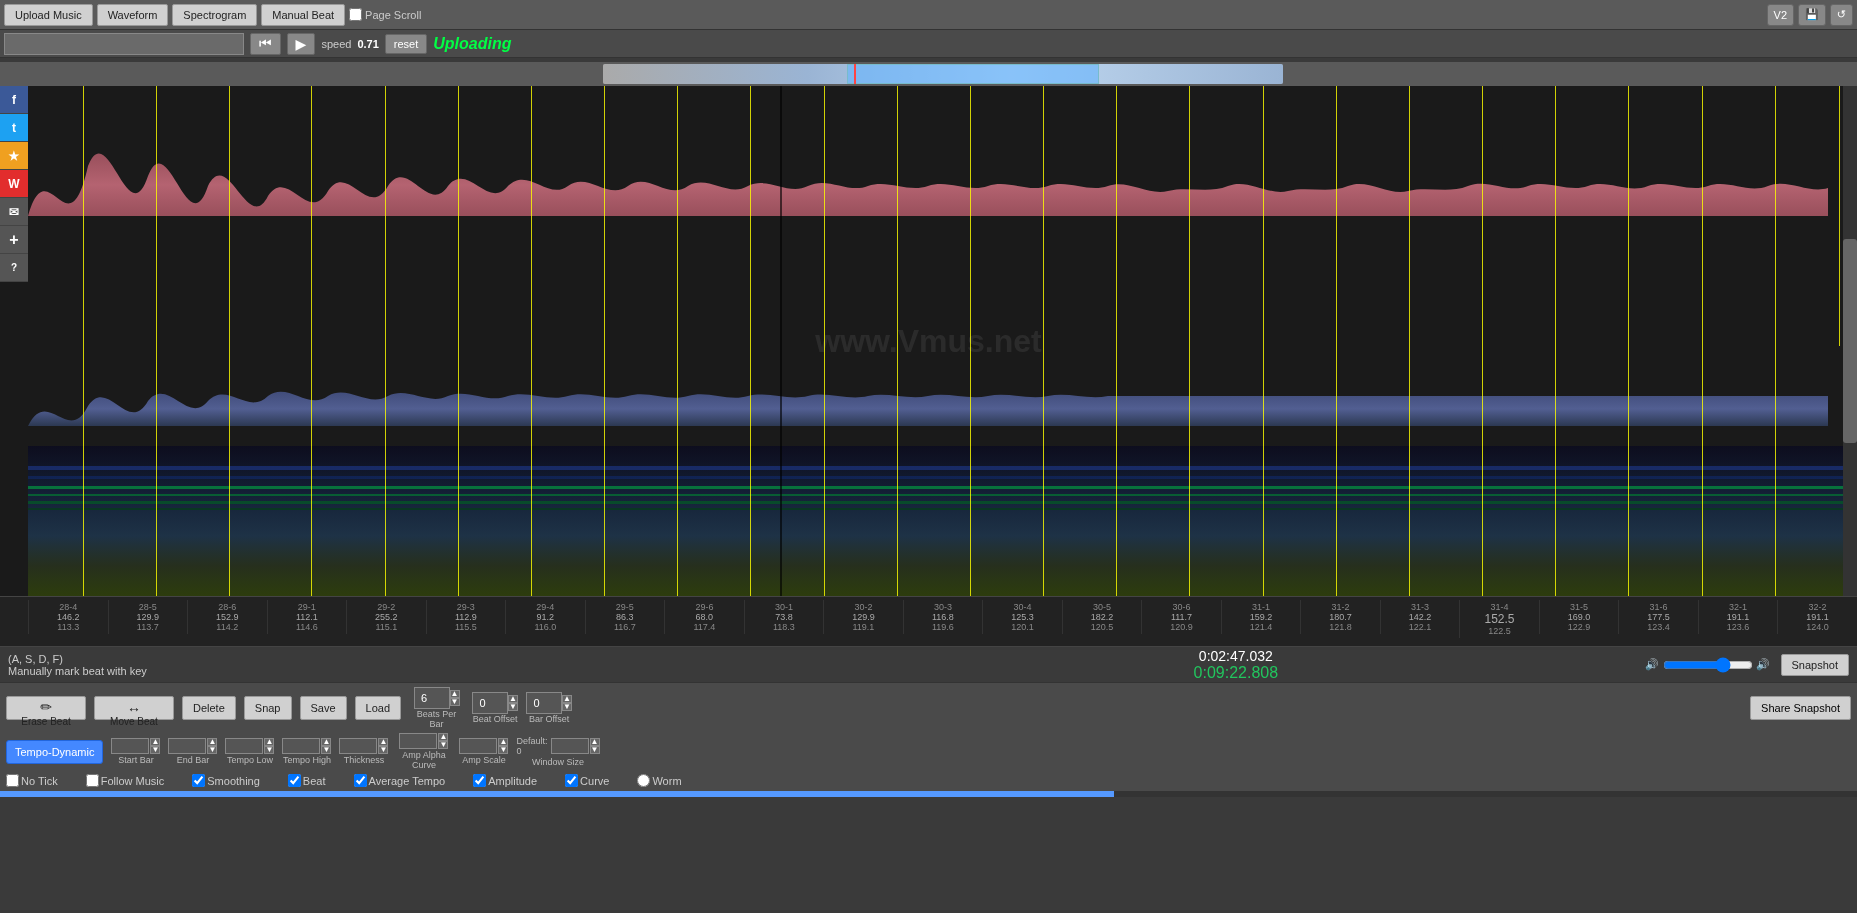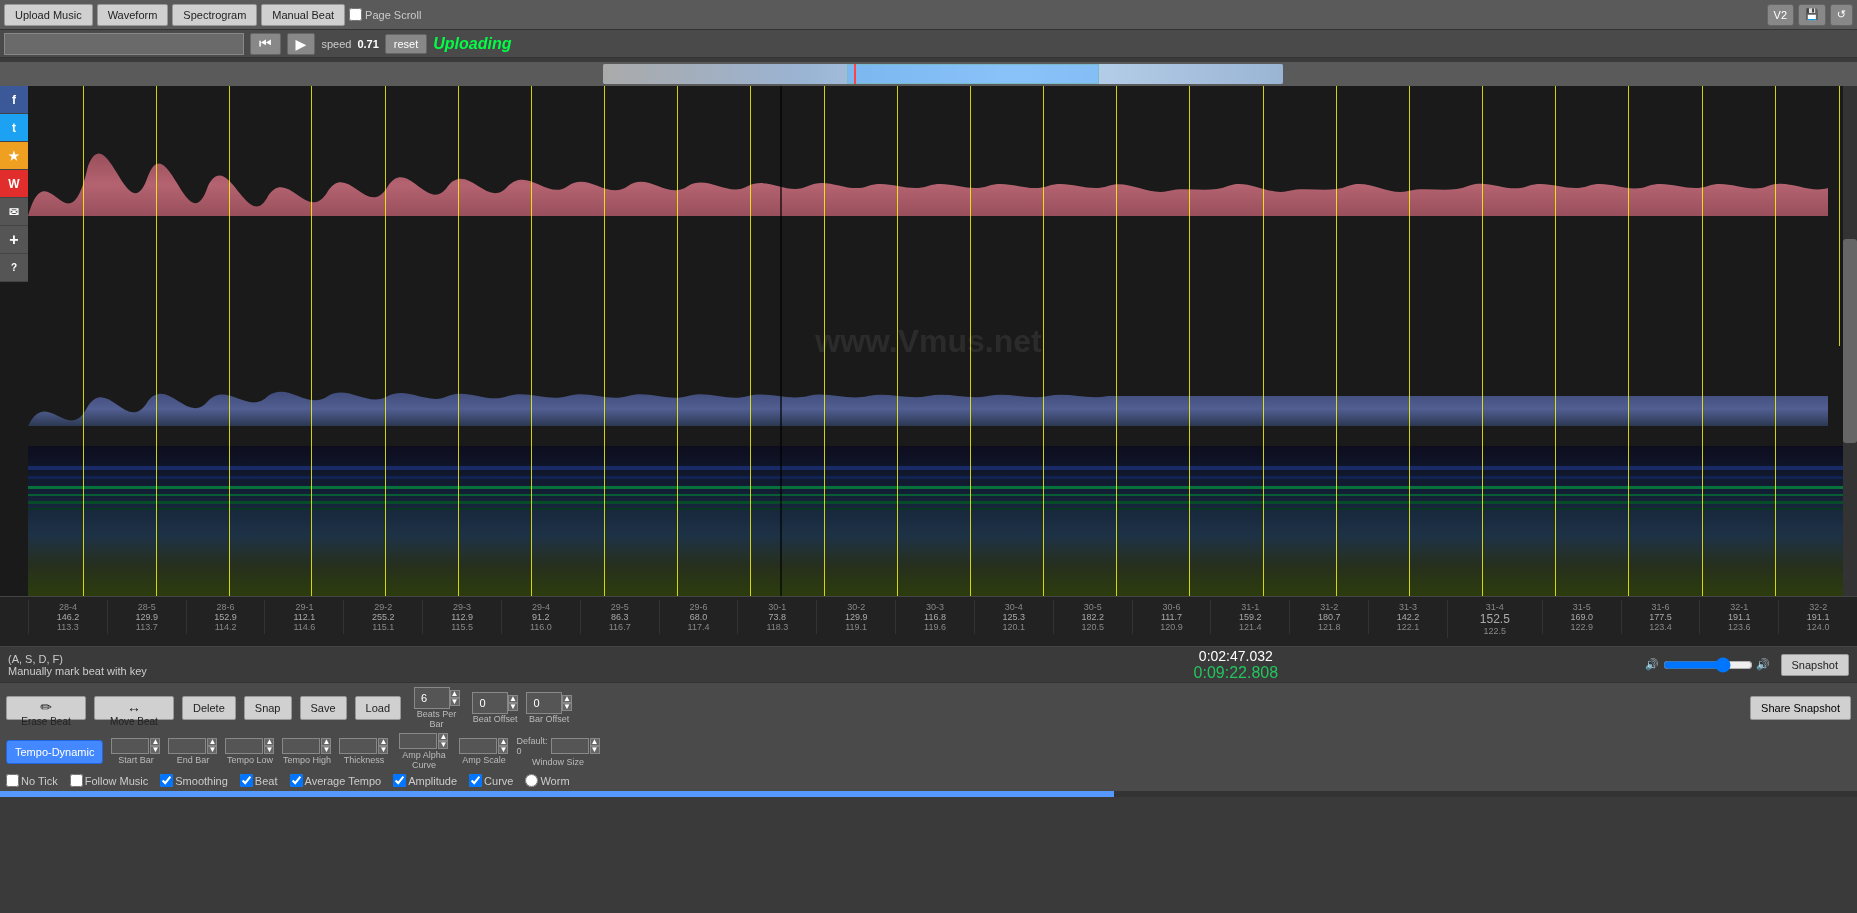--- a/index.html
+++ b/index.html
@@ -306,21 +306,21 @@
     }
     #bottom-row2 {
       display: flex;
       align-items: center;
       gap: 8px;
       margin-bottom: 4px;
     }
     #bottom-row3 {
       display: flex;
       align-items: center;
-      gap: 12px;
+      gap: 28px;
     }
     .bottom-btn {
       background: #d0d0d0;
       border: 1px solid #999;
       border-radius: 2px;
       padding: 2px 10px;
       font-size: 11px;
       cursor: pointer;
       height: 24px;
       color: #222;
@@ -704,21 +704,21 @@
       <div style="flex: 1 1 0%; text-align: center; border-left: 1px solid rgb(51, 51, 51); padding: 2px 0px; min-width: 0px;">
       <div style="color:#888; font-size:9px;">31-2</div>
       <div style="color:#aaa; font-size:9px;">180.7</div>
       <div style="color:#888; font-size:9px;">121.8</div>
     </div>
       <div style="flex: 1 1 0%; text-align: center; border-left: 1px solid rgb(51, 51, 51); padding: 2px 0px; min-width: 0px;">
       <div style="color:#888; font-size:9px;">31-3</div>
       <div style="color:#aaa; font-size:9px;">142.2</div>
       <div style="color:#888; font-size:9px;">122.1</div>
     </div>
-      <div style="flex: 1 1 0%; text-align: center; border-left: 1px solid rgb(51, 51, 51); padding: 2px 8px; min-width: 0px;">
+      <div style="flex: 1 1 0%; text-align: center; border-left: 1px solid rgb(51, 51, 51); padding: 2px 0px; min-width: 0px;">
       <div style="color:#888; font-size:9px;">31-4</div>
       <div style="color:#aaa; font-size:12px;">152.5</div>
       <div style="color:#888; font-size:9px;">122.5</div>
     </div>
       <div style="flex: 1 1 0%; text-align: center; border-left: 1px solid rgb(51, 51, 51); padding: 2px 0px; min-width: 0px;">
       <div style="color:#888; font-size:9px;">31-5</div>
       <div style="color:#aaa; font-size:9px;">169.0</div>
       <div style="color:#888; font-size:9px;">122.9</div>
     </div>
       <div style="flex: 1 1 0%; text-align: center; border-left: 1px solid rgb(51, 51, 51); padding: 2px 0px; min-width: 0px;">

